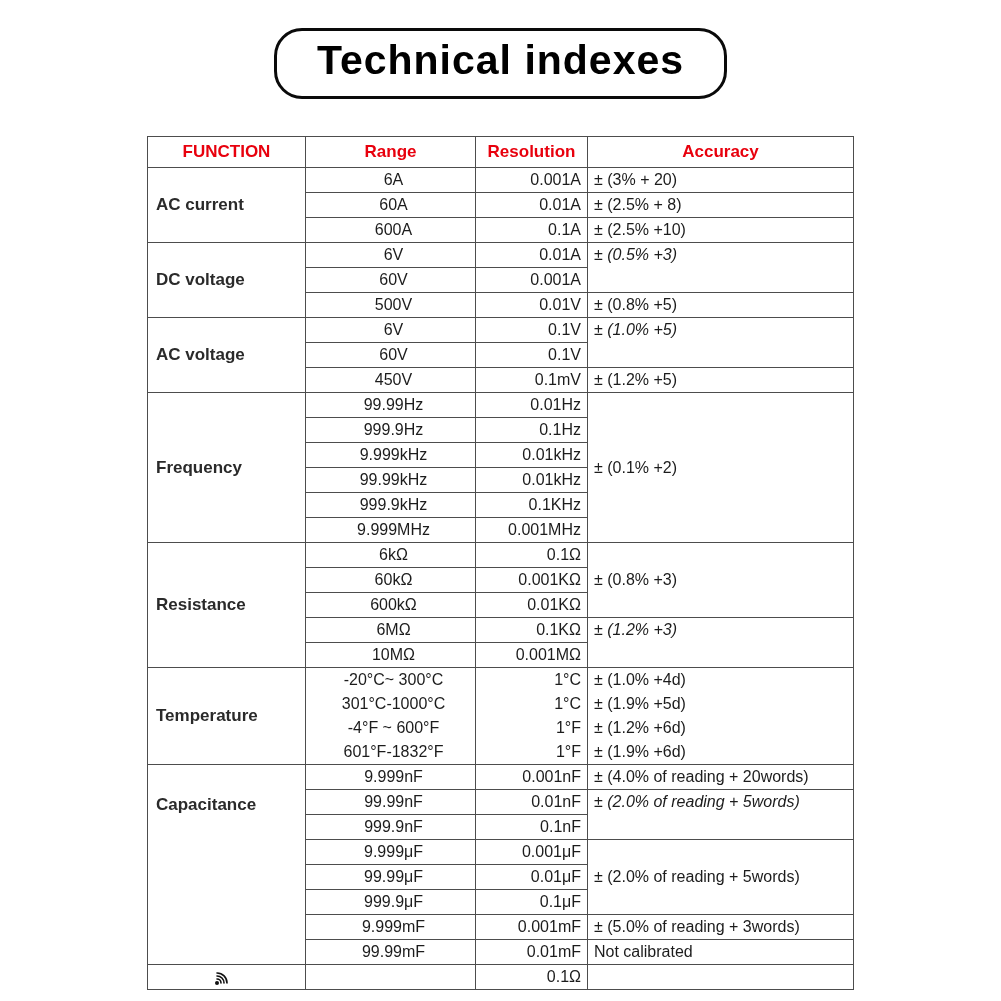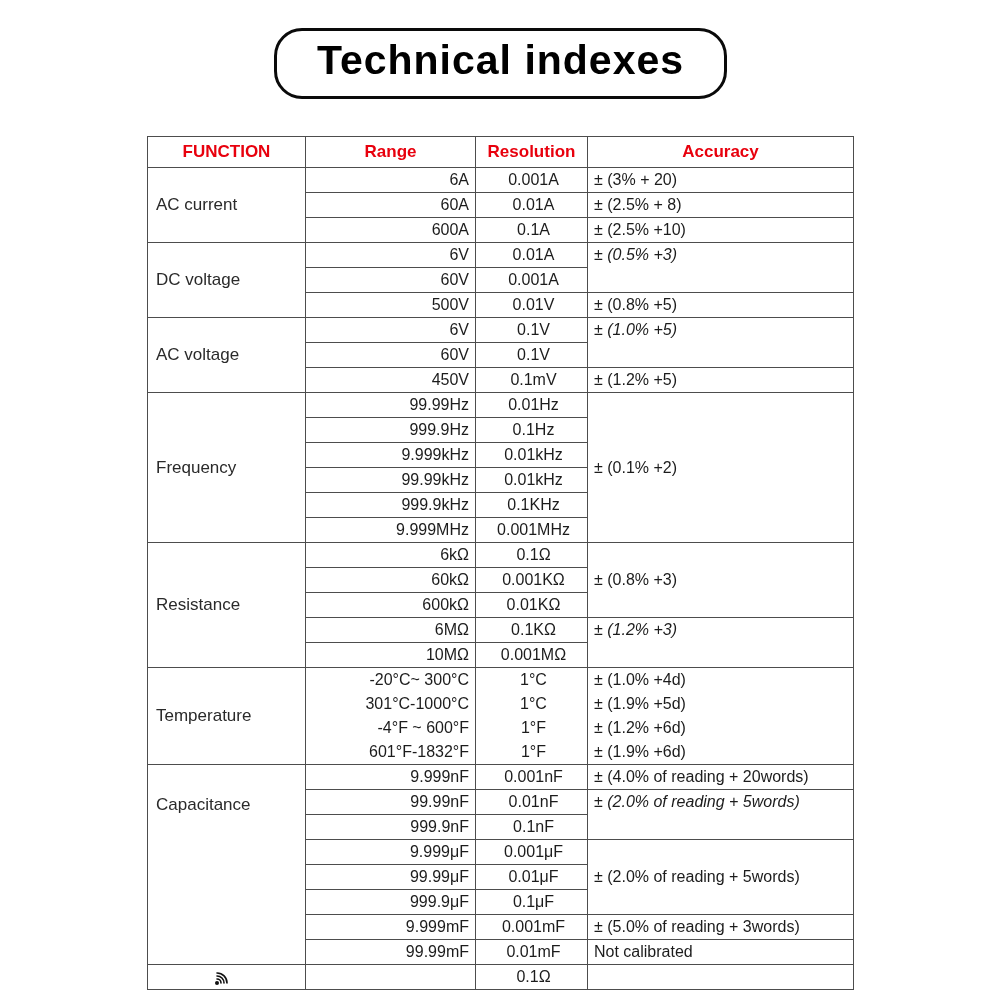--- a/index.html
+++ b/index.html
@@ -42,31 +42,31 @@
     overflow: hidden;
   }
   .spec thead th {
     color: #e8000d;
     font-weight: 700;
     font-size: 17px;
     text-align: center;
     height: 31px;
   }
   .spec td.fn {
-    font-weight: 400;
+    font-weight: 700;
     font-size: 17px;
     color: #2a2a2a;
     text-align: left;
     padding-left: 8px;
     white-space: nowrap;
   }
   .spec td.fn-top { vertical-align: top; padding-top: 28px; }
   .spec td.fn-icon { text-align: center; padding-left: 0; }
-  .spec td.range { text-align: right; padding-left: 12px; white-space: nowrap; }
-  .spec td.res   { text-align: center; padding-left: 10px; white-space: nowrap; }
+  .spec td.range { text-align: center; padding-left: 12px; white-space: nowrap; }
+  .spec td.res   { text-align: right; padding-left: 10px; white-space: nowrap; }
   .spec td.acc   { text-align: left; white-space: nowrap; }
   .spec td.va-top { vertical-align: top; font-style: italic; }
   .spec td.pre { white-space: pre-line; }
   .buzzer-icon { display: inline-block; vertical-align: middle; }
 </style>
 </head>
 <body>
 
 <div class="title-box">
   <h1>Technical indexes</h1>

